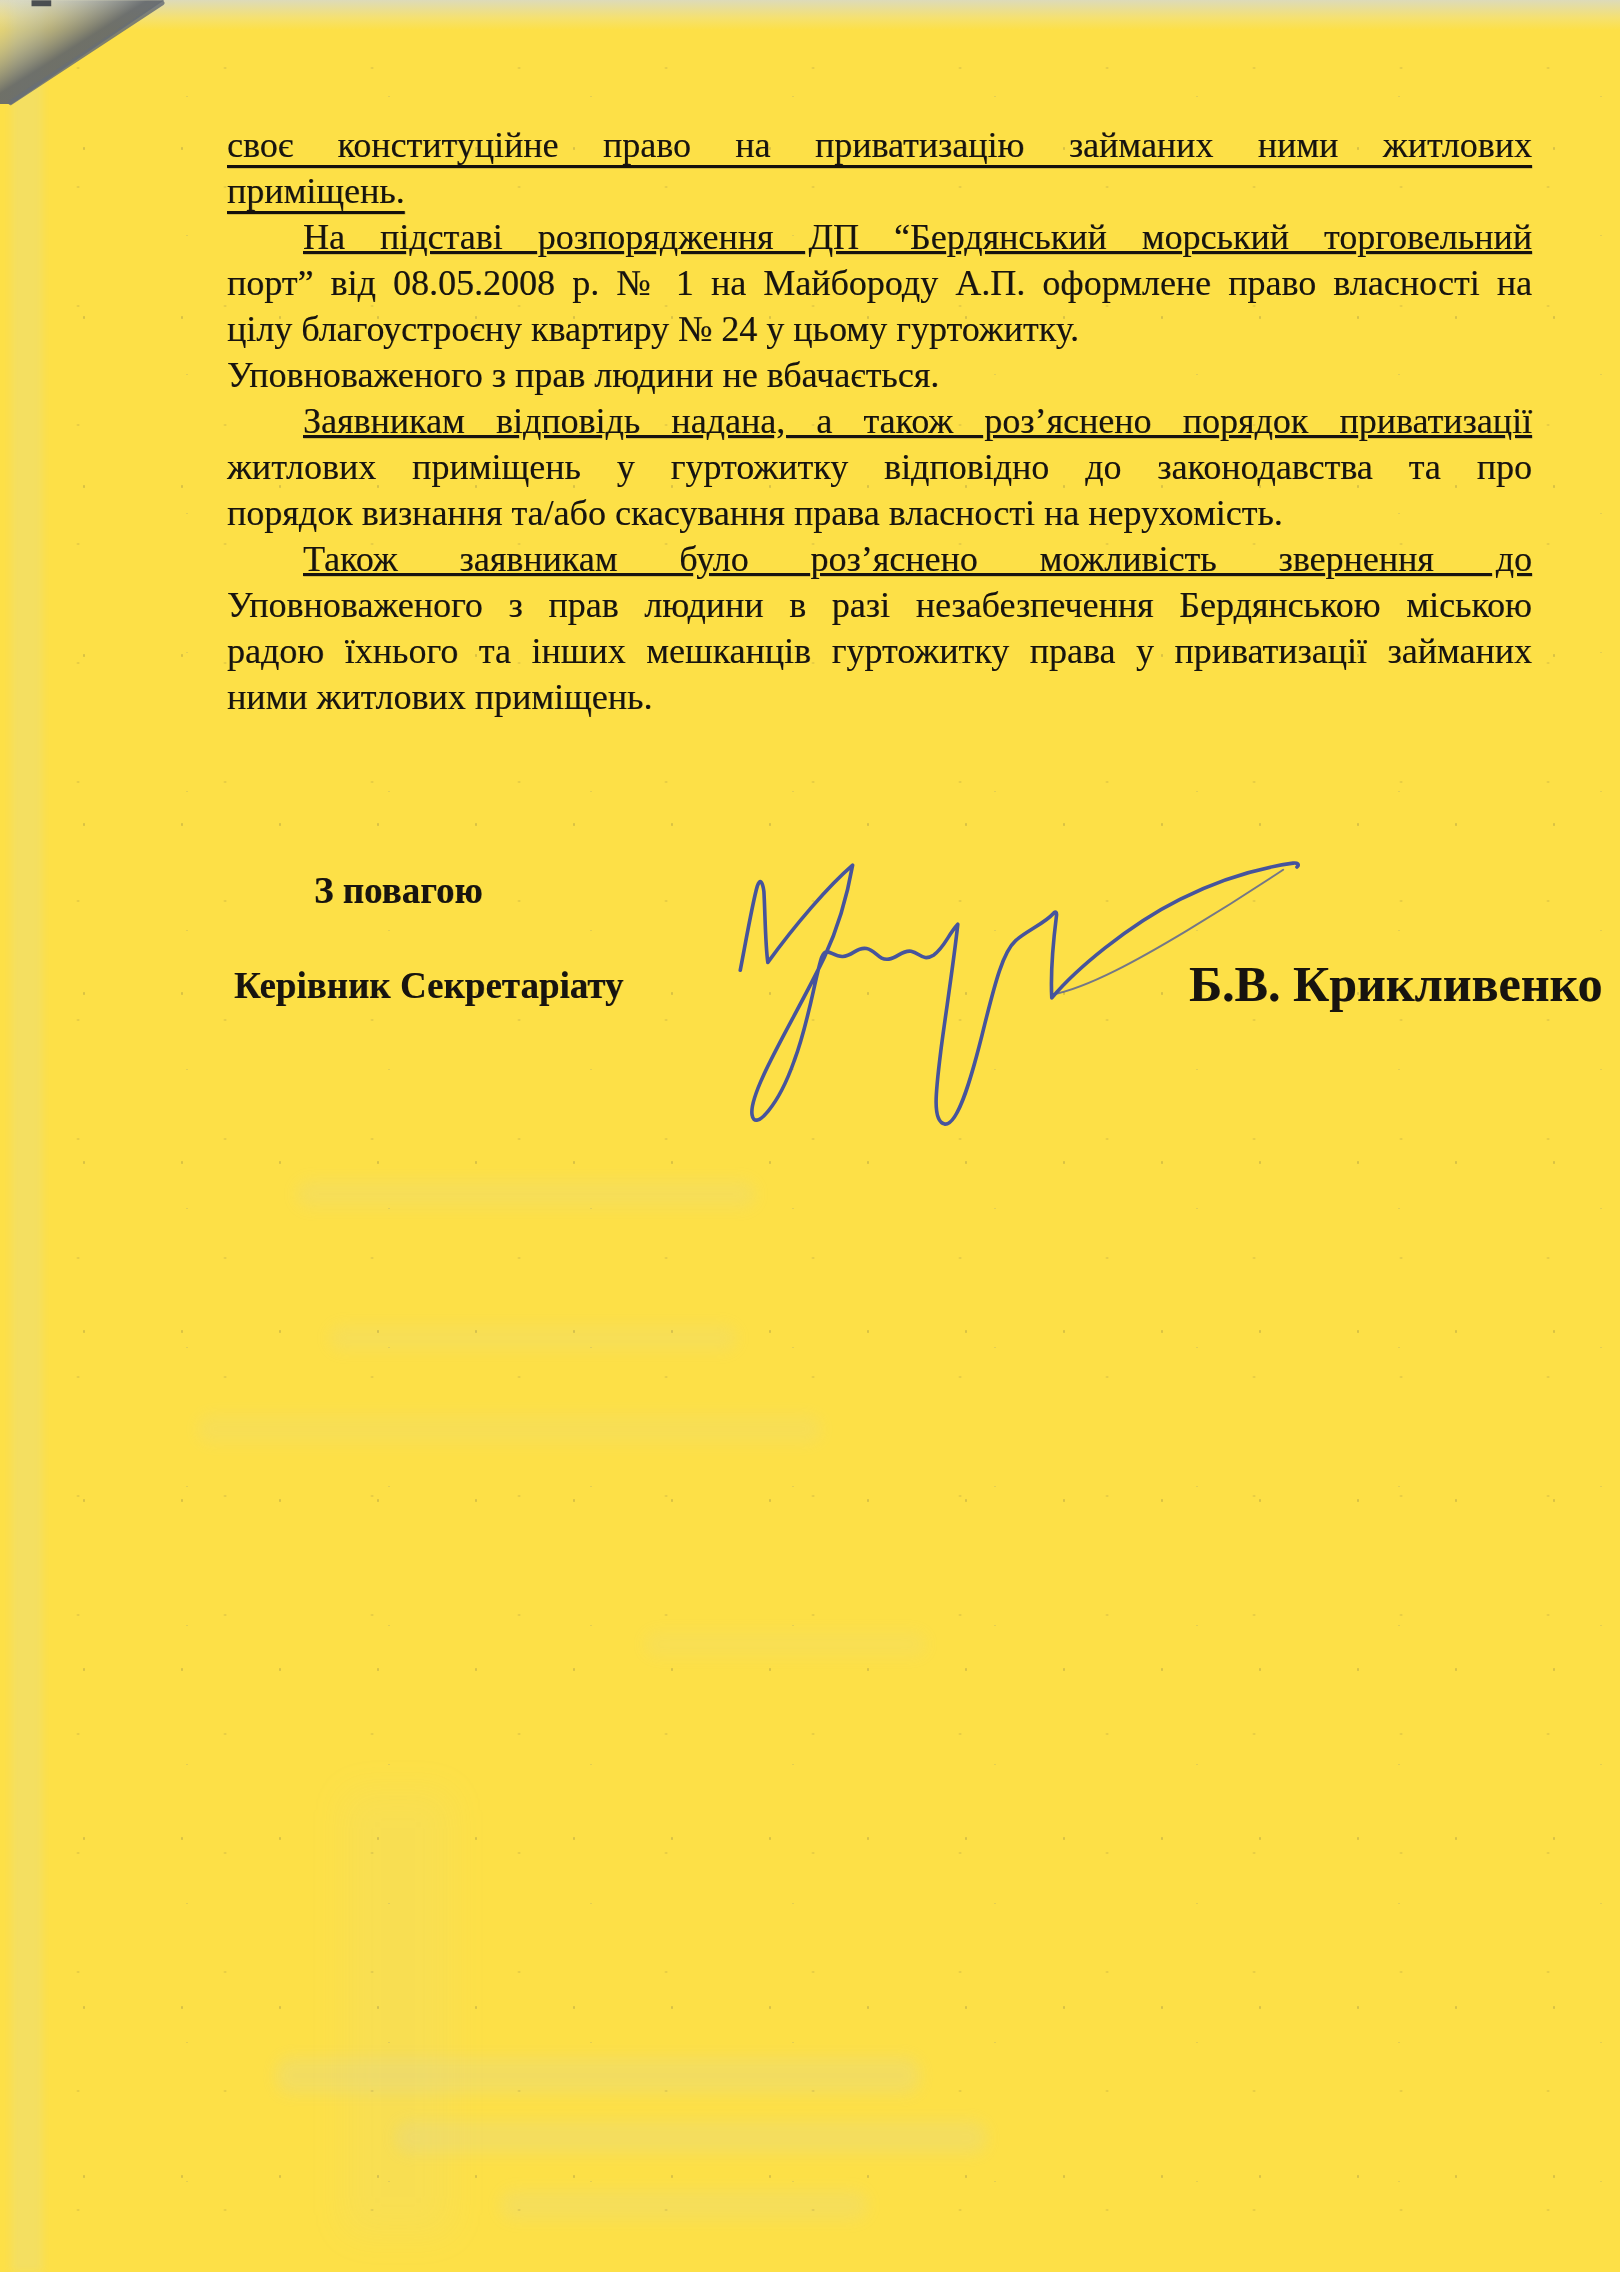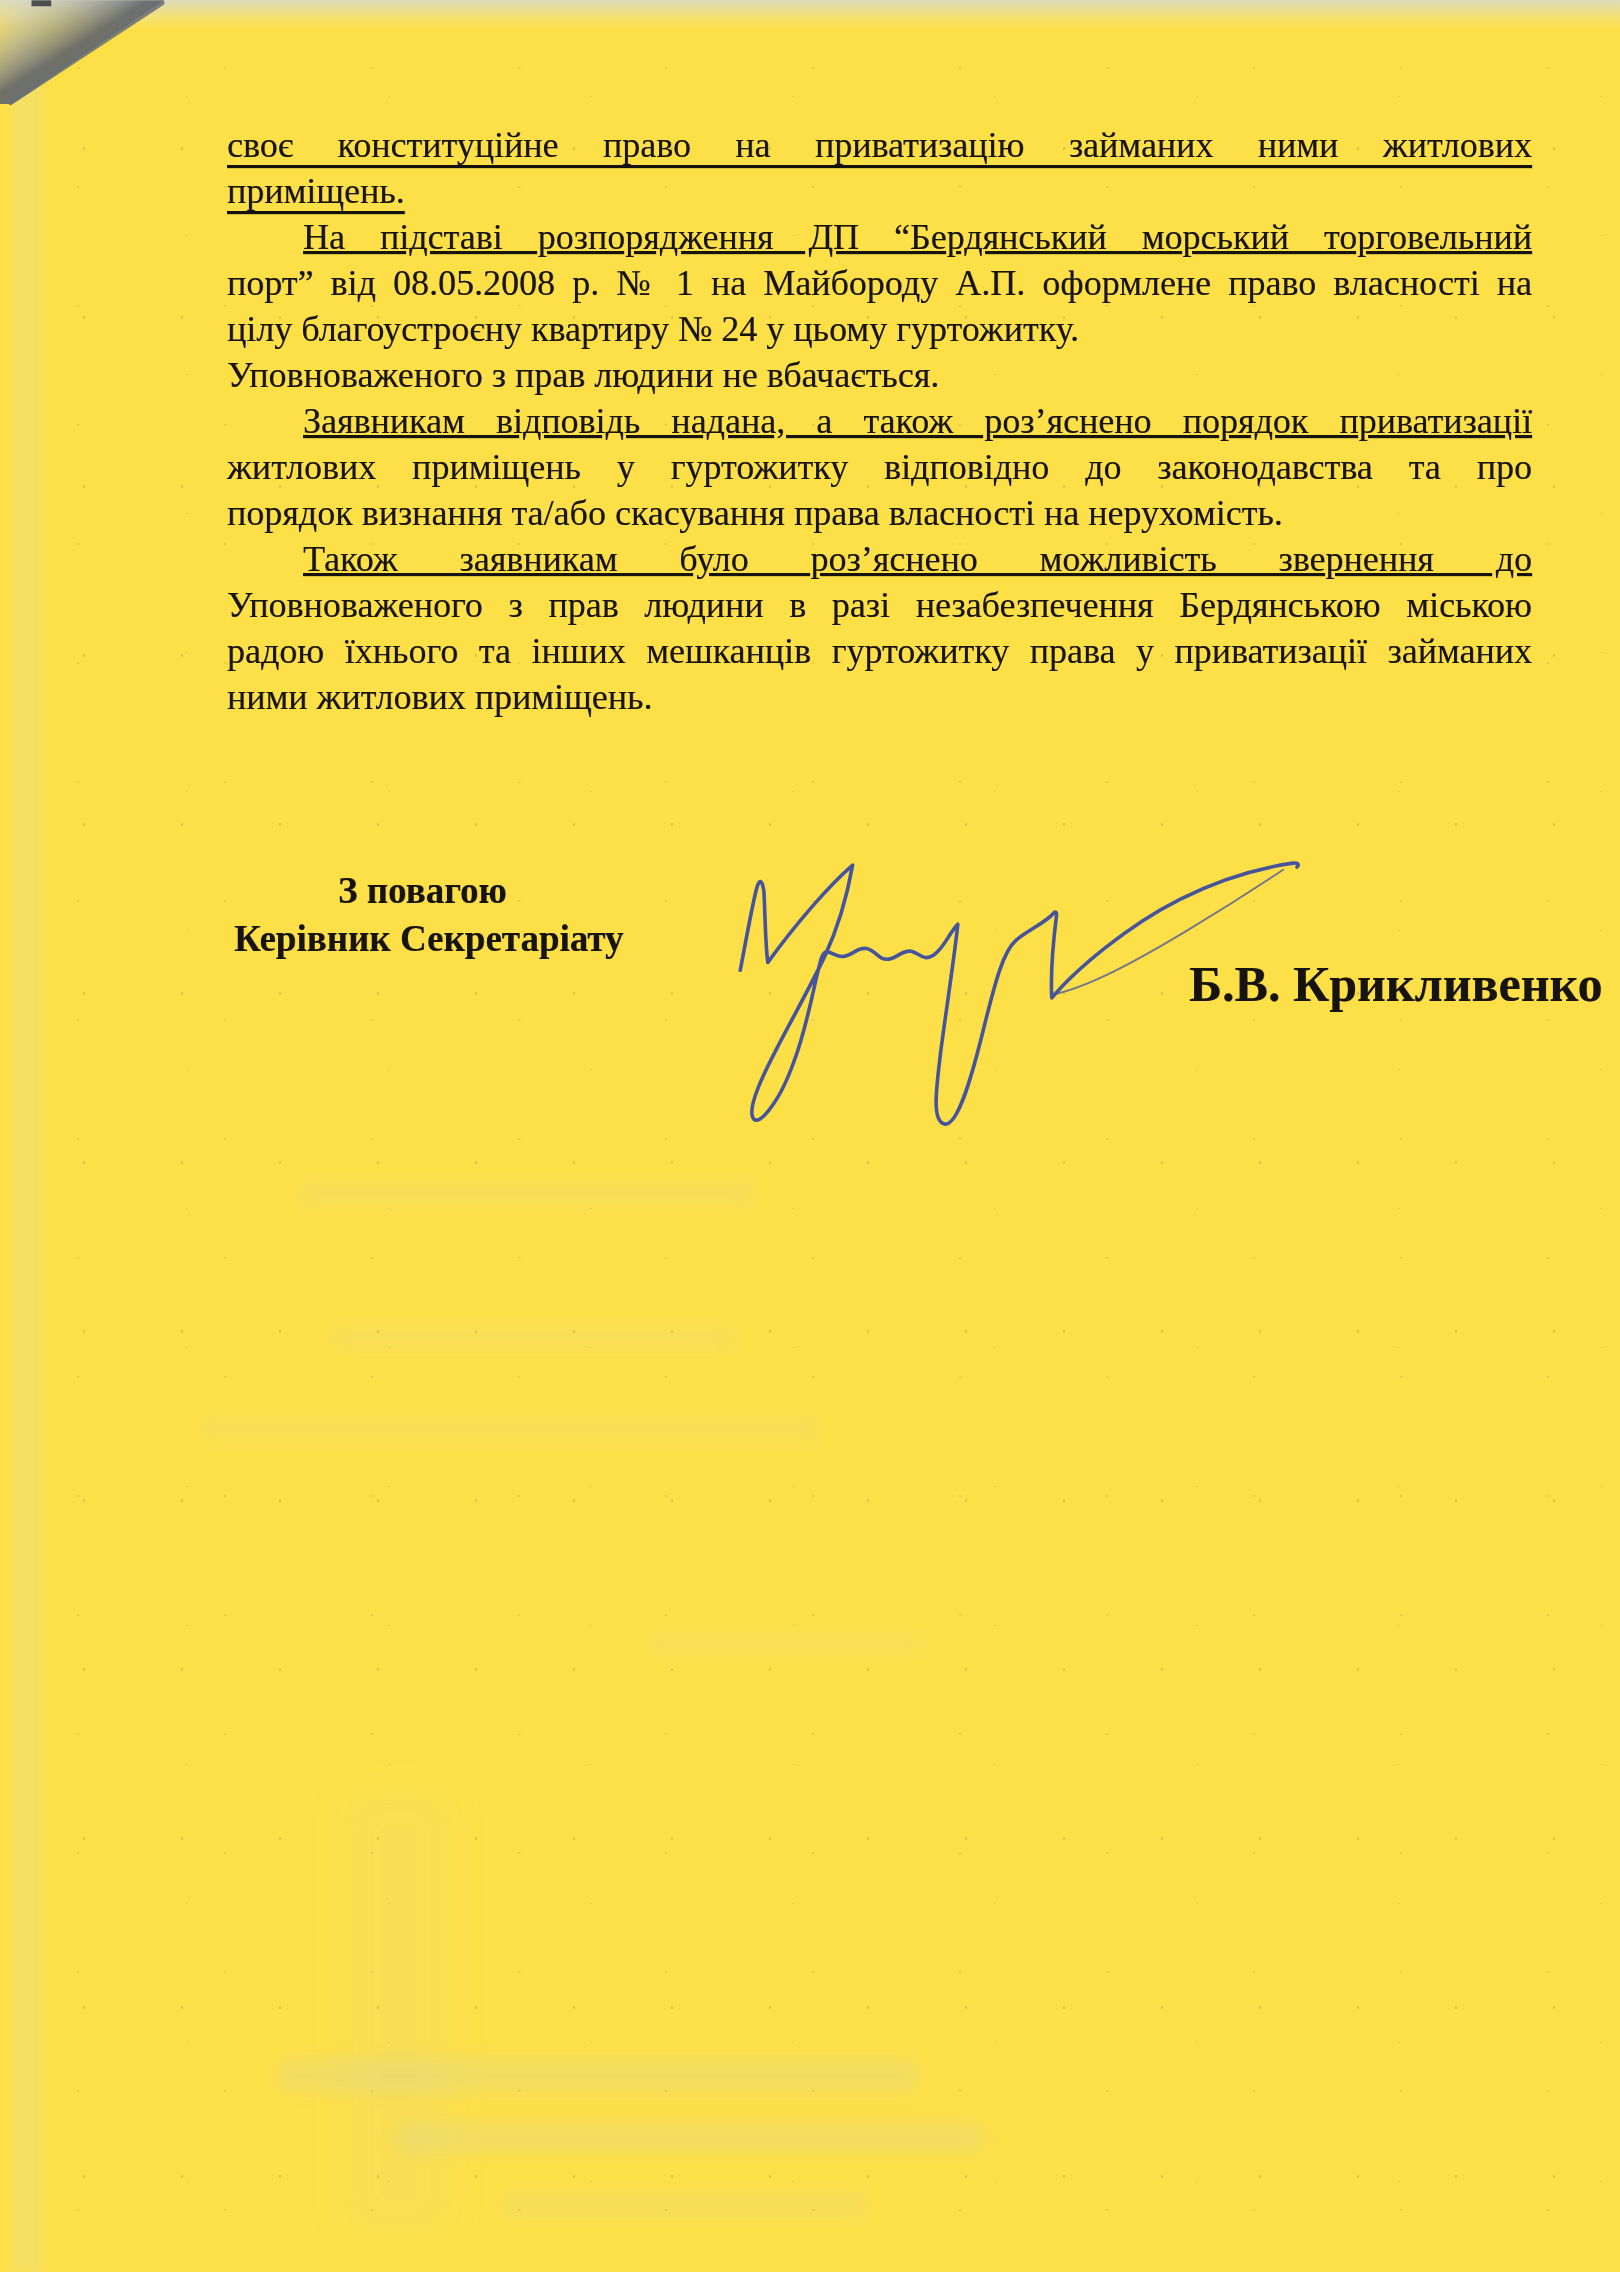--- a/index.html
+++ b/index.html
@@ -81,22 +81,22 @@
     text-decoration-color: #14110c;
   }
 
   .sig-salutation, .sig-title, .sig-name {
     position: absolute;
     font-weight: bold;
     color: #17140f;
     white-space: nowrap;
     text-shadow: 0.4px 0.4px 0.5px rgba(30,26,22,0.45);
   }
-  .sig-salutation { left: 338px;  top: 869px; font-size: 37px; }
-  .sig-title      { left: 234px;  top: 917px; font-size: 37px; }
+  .sig-salutation { left: 314px;  top: 869px; font-size: 37px; }
+  .sig-title      { left: 234px;  top: 964px; font-size: 37px; }
   .sig-name       { left: 1189px; top: 955px; font-size: 50px; }
 
   .signature-svg {
     position: absolute;
     left: 710px; top: 842px;
     width: 631px; height: 296px;
     pointer-events: none;
   }
 
   .corner-svg {

